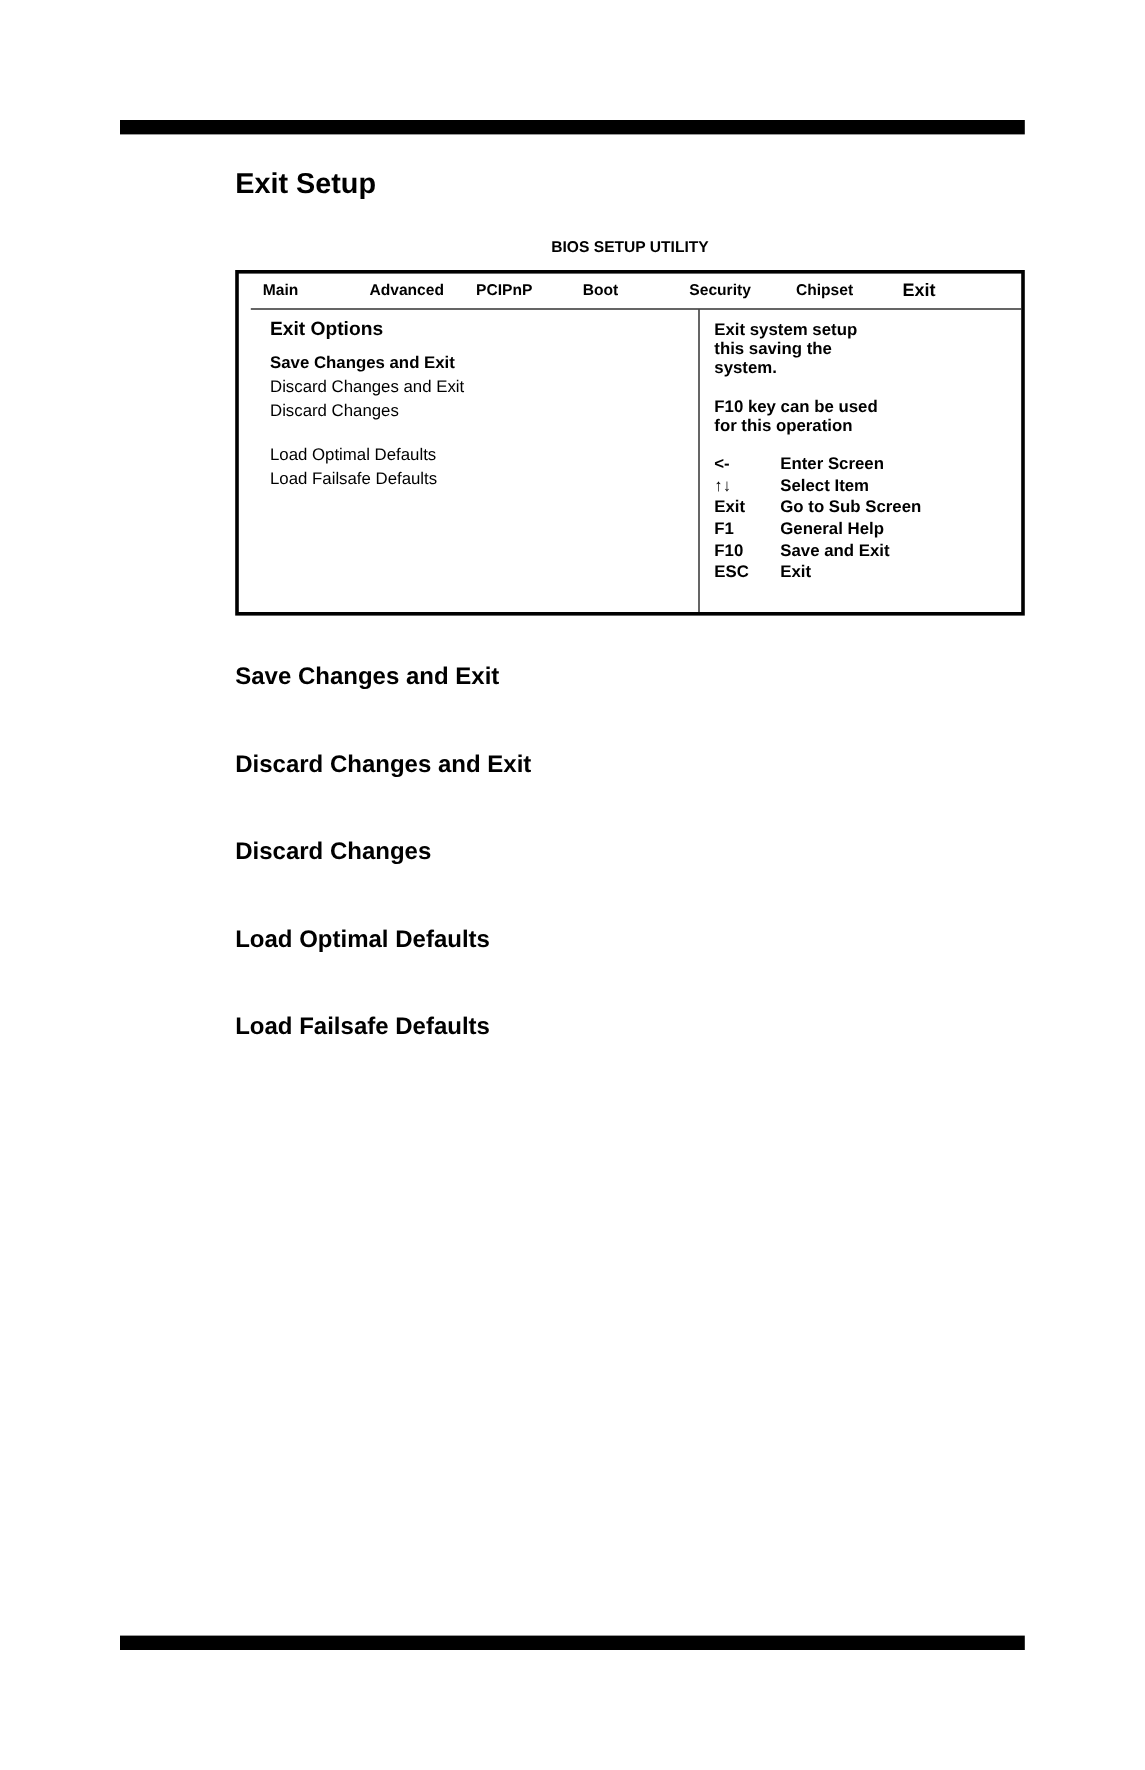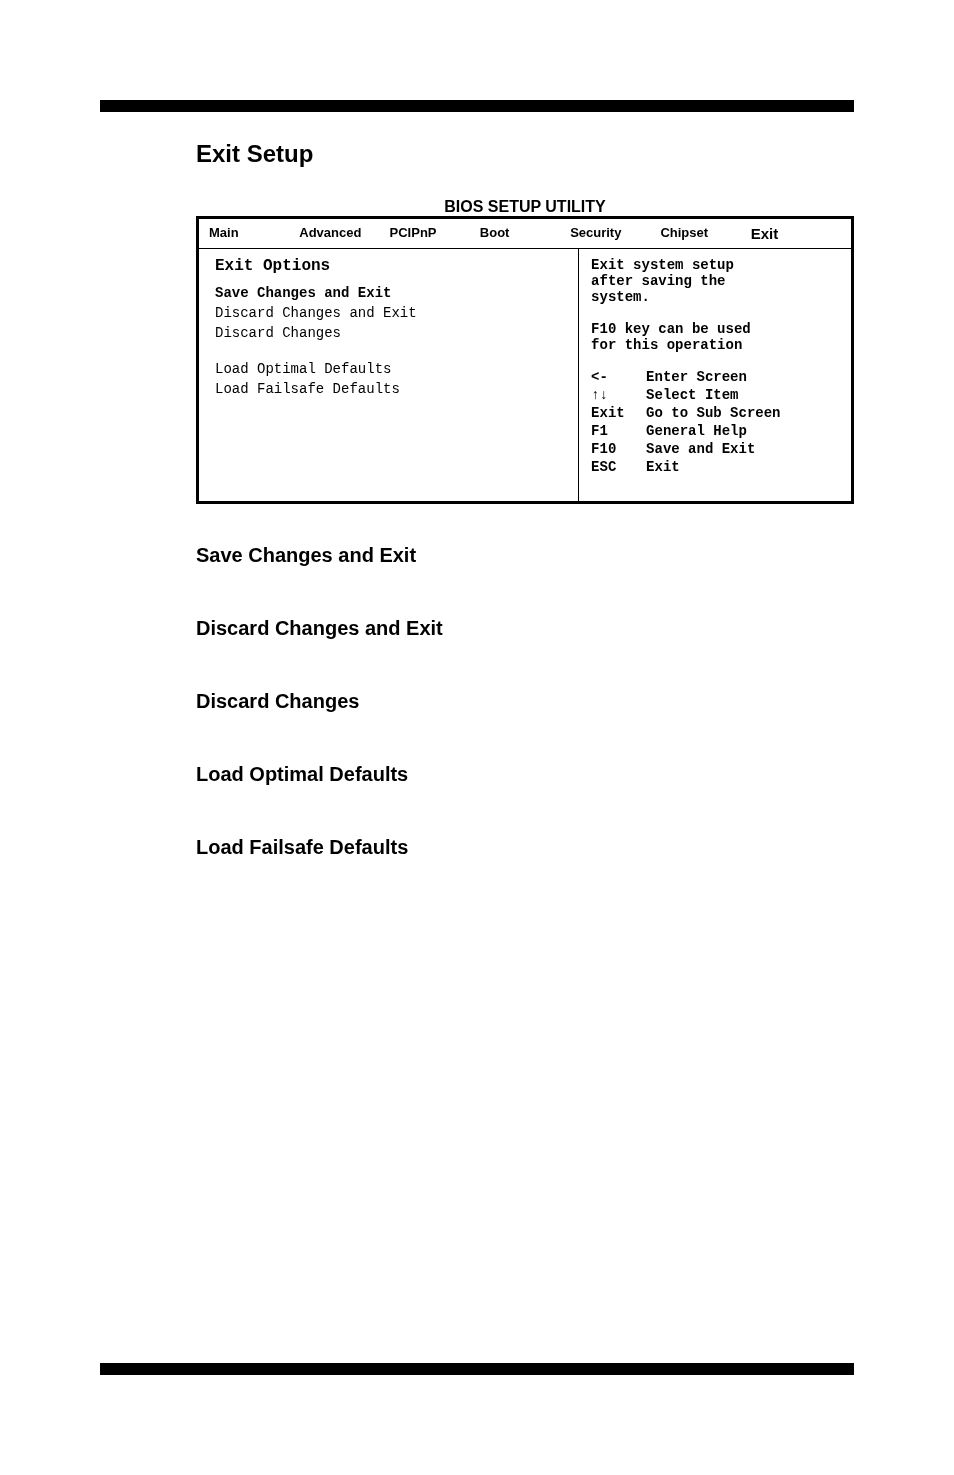--- a/index.html
+++ b/index.html
@@ -25,47 +25,47 @@
       left: 196px;
       right: 100px;
     }
     .page-heading {
       font-size: 24px;
       font-weight: bold;
       margin-bottom: 30px;
     }
     .bios-label {
       text-align: center;
-      font-size: 16px;
+      font-size: 13px;
       font-weight: bold;
-      margin-bottom: 0;
+      margin-bottom: 12px;
     }
     .bios-box {
       border: 3px solid #000;
       display: flex;
       flex-direction: column;
+      padding-left: 10px;
     }
     .tab-row {
       display: flex;
       border-bottom: 1px solid #000;
       padding: 6px 10px;
       font-size: 13px;
       font-weight: bold;
     }
     .tab {
       flex: 1;
       text-align: left;
     }
     .tab.exit {
       font-size: 15px;
       font-weight: bold;
     }
     .bios-body {
       display: flex;
-      font-family: Liberation Mono, monospace;
     }
     .left-pane {
       flex: 1.4;
       padding: 8px 16px 24px 16px;
       border-right: 1px solid #000;
       font-size: 14px;
     }
     .right-pane {
       flex: 1;
       padding: 8px 12px 24px 12px;
@@ -133,21 +133,21 @@
         <div class="menu-item bold">Save Changes and Exit</div>
         <div class="menu-item">Discard Changes and Exit</div>
         <div class="menu-item">Discard Changes</div>
         <div class="gap"></div>
         <div class="menu-item">Load Optimal Defaults</div>
         <div class="menu-item">Load Failsafe Defaults</div>
       </div>
 
       <div class="right-pane">
         <div>Exit system setup</div>
-        <div>after saving the</div>
+        <div>this saving the</div>
         <div>system.</div>
         <div class="gap"></div>
         <div>F10 key can be used</div>
         <div>for this operation</div>
         <div class="gap"></div>
         <div class="help-row">
           <span class="help-key">&lt;-</span>
           <span>Enter Screen</span>
         </div>
         <div class="help-row">

